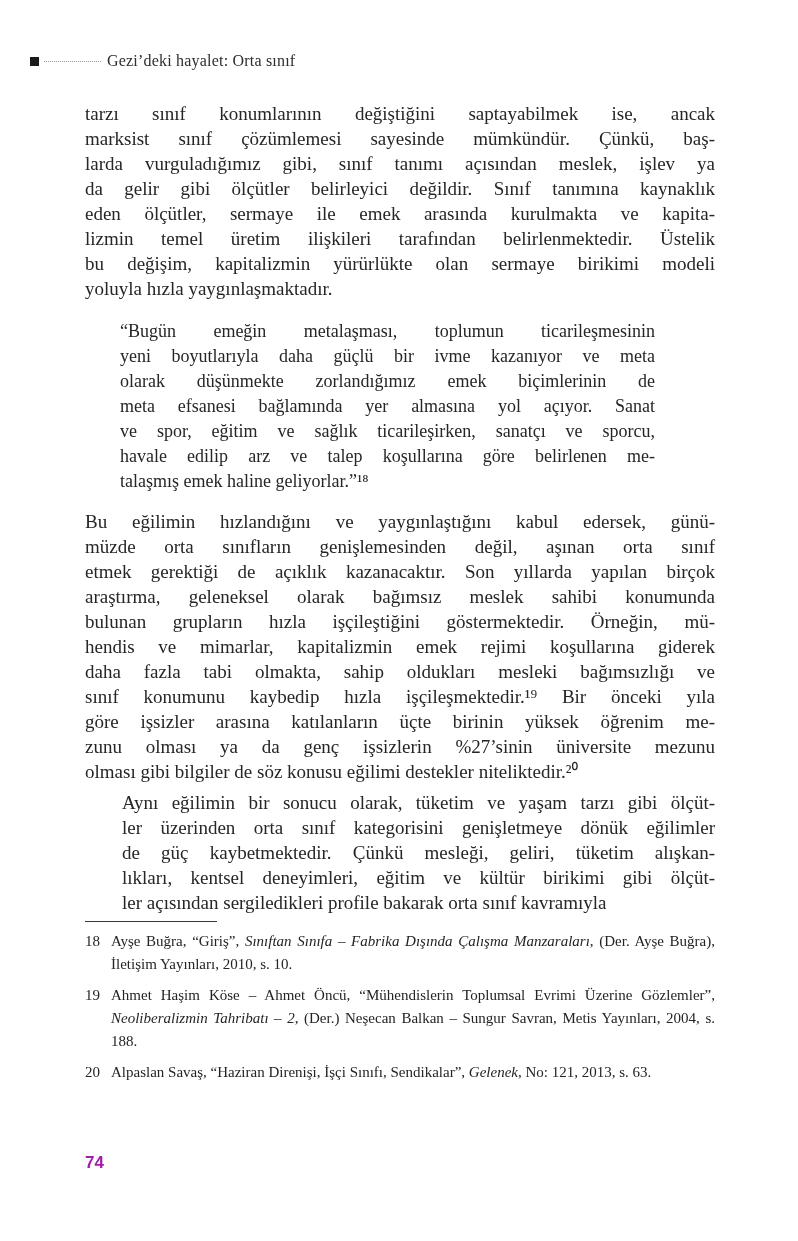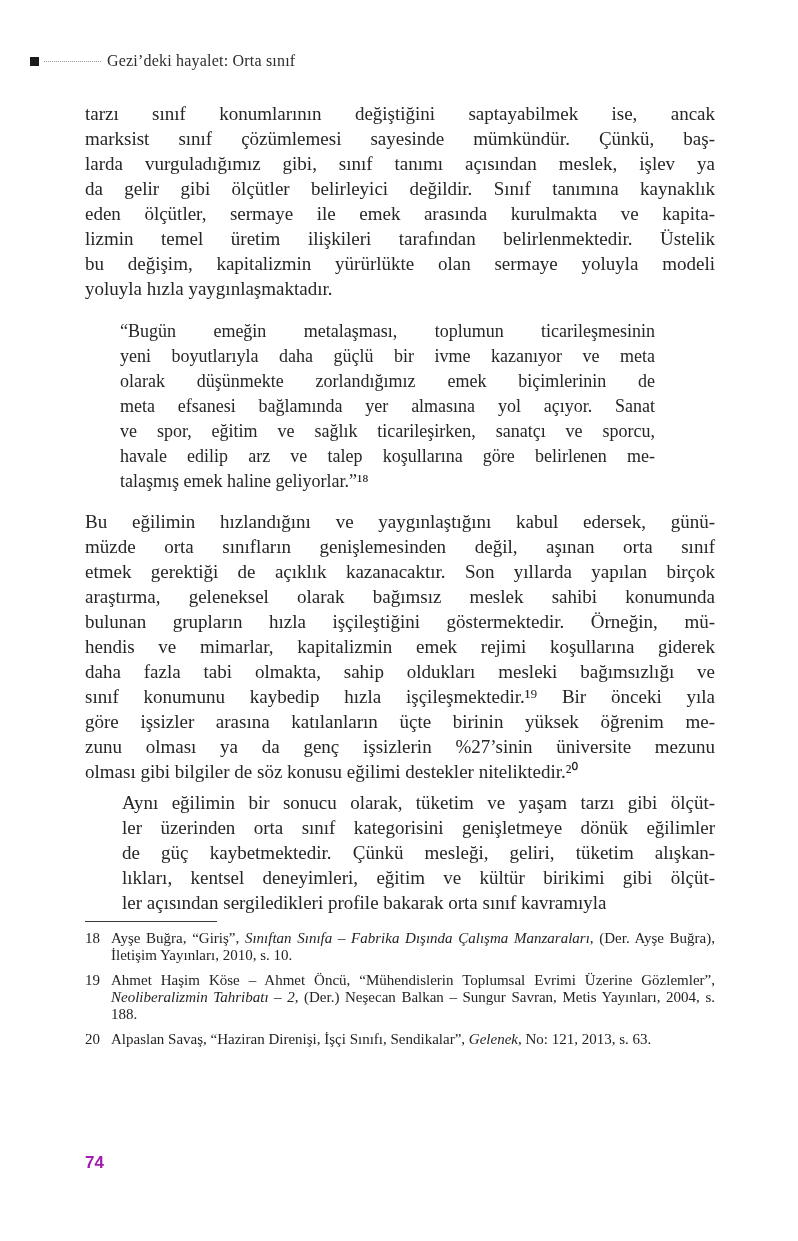--- a/index.html
+++ b/index.html
@@ -73,21 +73,21 @@
 
   
   .fn-sep {
     margin-top: 6px;
     width: 132px;
     border-top: 1.5px solid #3a3a3a;
   }
   .footnote-list {
     margin-top: 0;
     font-size: 15px;
-    line-height: 17px;
+    line-height: 23px;
     color: #242424;
   }
   .footnote {
     margin-top: 8px;
     padding-left: 26px;
     text-indent: -26px;
     text-align: justify;
   }
   .fn-num {
     display: inline-block;
@@ -120,21 +120,21 @@
 
   <div class="text-column">
     <div id="paragraphs">
         <div class="block para">
           <div class="line">tarzı sınıf konumlarının değiştiğini saptayabilmek ise, ancak</div>
           <div class="line">marksist sınıf çözümlemesi sayesinde mümkündür. Çünkü, baş-</div>
           <div class="line">larda vurguladığımız gibi, sınıf tanımı açısından meslek, işlev ya</div>
           <div class="line">da gelir gibi ölçütler belirleyici değildir. Sınıf tanımına kaynaklık</div>
           <div class="line">eden ölçütler, sermaye ile emek arasında kurulmakta ve kapita-</div>
           <div class="line">lizmin temel üretim ilişkileri tarafından belirlenmektedir. Üstelik</div>
-          <div class="line">bu değişim, kapitalizmin yürürlükte olan sermaye yoluyla modeli</div>
+          <div class="line">bu değişim, kapitalizmin yürürlükte olan sermaye birikimi modeli</div>
           <div class="line last">yoluyla hızla yaygınlaşmaktadır.</div>
         </div>
         <div class="block quote">
           <div class="line">“Bugün emeğin metalaşması, toplumun ticarileşmesinin</div>
           <div class="line">yeni boyutlarıyla daha güçlü bir ivme kazanıyor ve meta</div>
           <div class="line">olarak düşünmekte zorlandığımız emek biçimlerinin de</div>
           <div class="line">meta efsanesi bağlamında yer almasına yol açıyor. Sanat</div>
           <div class="line">ve spor, eğitim ve sağlık ticarileşirken, sanatçı ve sporcu,</div>
           <div class="line">havale edilip arz ve talep koşullarına göre belirlenen me-</div>
           <div class="line last">talaşmış emek haline geliyorlar.”¹⁸</div>

